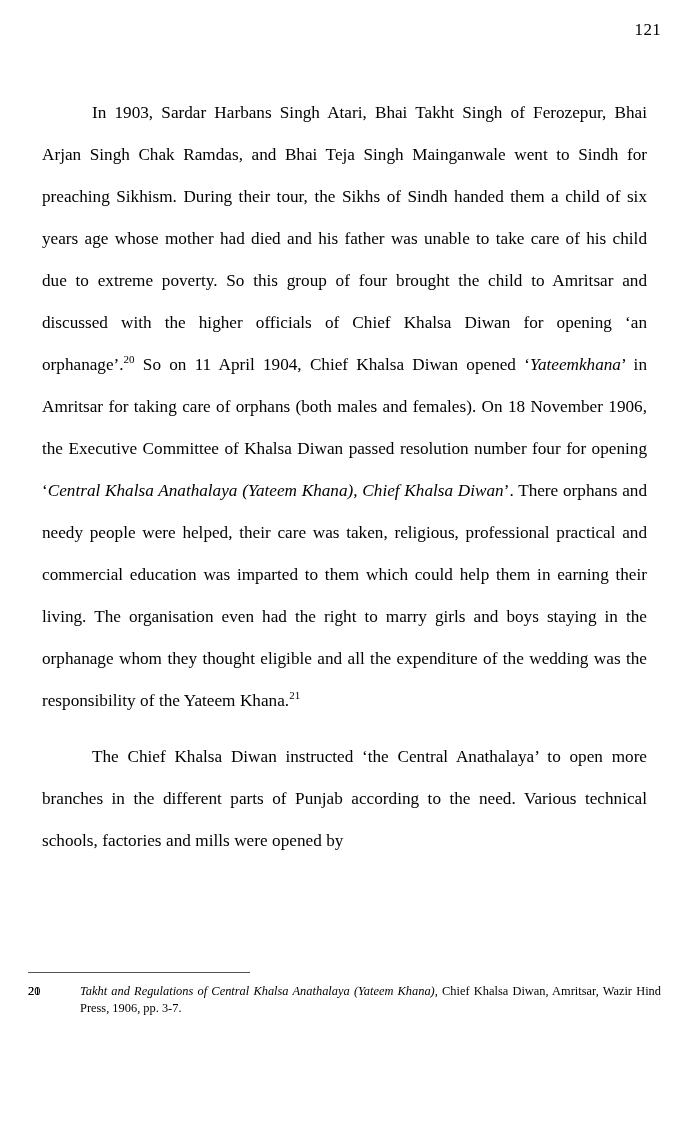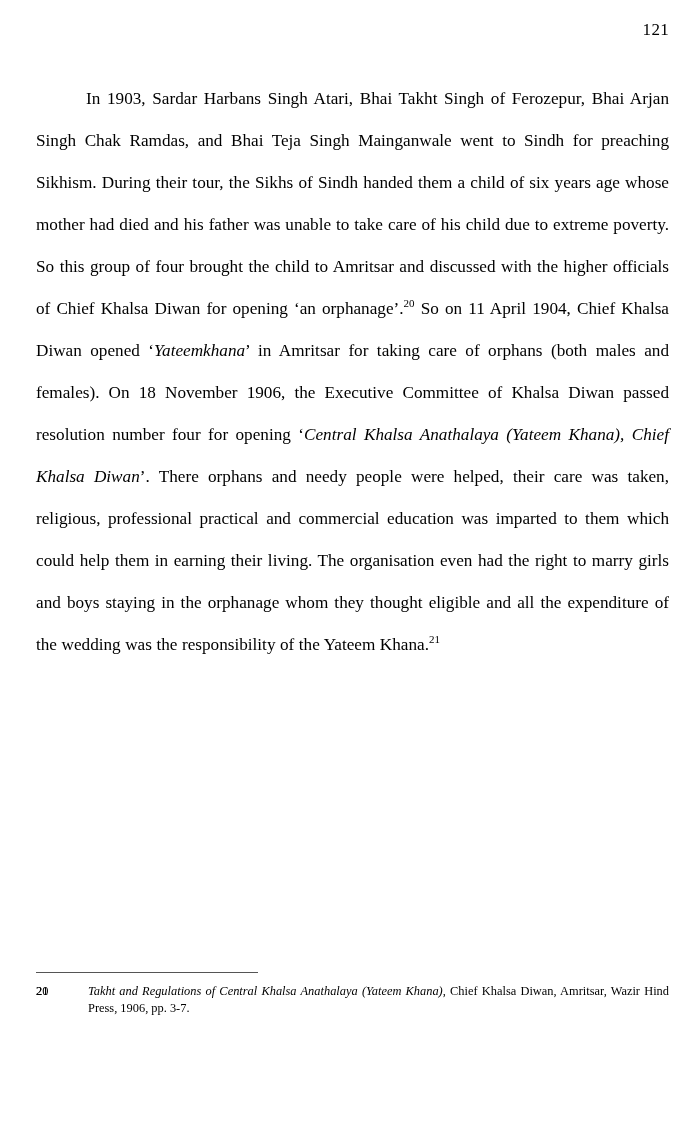--- a/index.html
+++ b/index.html
@@ -11,21 +11,21 @@
     width: 700px;
     height: 1125px;
     position: relative;
     font-family: "Liberation Serif", "DejaVu Serif", serif;
     color: #000000;
     overflow: hidden;
   }
 
   .page {
     position: absolute;
-    top: 0; left: 16px;
+    top: 0; left: 8px;
     width: 636px;
     height: 1125px;
   }
 
   
   .page-number {
     position: absolute;
     top: 20px;
     left: 20px;
     width: 633px;
@@ -37,21 +37,21 @@
 
   
   .body-block {
     position: absolute;
     top: 78px;
     left: 20px;
     width: 633px;
   }
 
   .para {
-    margin: 0;
+    margin: 14px;
     font-size: 17.2px;
     line-height: 42px;
     text-align: justify;
     text-justify: inter-word;
     text-indent: 50px;
     hyphens: none;
     word-spacing: 0.2px;
   }
 
   .para + .para {
@@ -116,20 +116,21 @@
 </style>
 </head>
 <body>
 
 <div class="page">
 
   <div class="page-number">121</div>
 
   <div class="body-block">
     <p class="para"><span>In 1903, Sardar Harbans Singh Atari, Bhai Takht Singh of Ferozepur, Bhai Arjan Singh Chak Ramdas, and Bhai Teja Singh Mainganwale went to Sindh for preaching Sikhism.  During their tour, the Sikhs of Sindh handed them a child of six years age whose mother had died and his father was unable to take care of his child due to extreme poverty.  So this group of four brought the child to Amritsar and discussed with the higher officials of Chief Khalsa Diwan for opening ‘an orphanage’.</span><sup class="fn-ref">20</sup><span>  So on 11 April 1904, Chief Khalsa Diwan opened ‘</span><i>Yateemkhana</i><span>’ in Amritsar for taking care of orphans (both males and females).  On 18 November 1906, the Executive Committee of Khalsa Diwan passed resolution number four for opening ‘</span><i>Central Khalsa Anathalaya (Yateem Khana), Chief Khalsa Diwan</i><span>’.  There orphans and needy people were helped, their care was taken, religious, professional practical and commercial education was imparted to them which could help them in earning their living.  The organisation even had the right to marry girls and boys staying in the orphanage whom they thought eligible and all the expenditure of the wedding was the responsibility of the Yateem Khana.</span><sup class="fn-ref">21</sup></p>
+    <p class="para"><span>The Chief Khalsa Diwan instructed ‘the Central Anathalaya’ to open more branches in the different parts of Punjab according to the need.  Various technical schools, factories and mills were opened by</span></p>
   </div>
 
   <div class="footnote-area">
     <hr class="footnote-rule">
     <ul class="footnotes">
       <li class="footnote">
         <span class="fn-num">20</span>
       </li>
       <li class="footnote">
         <span class="fn-num">21</span>

